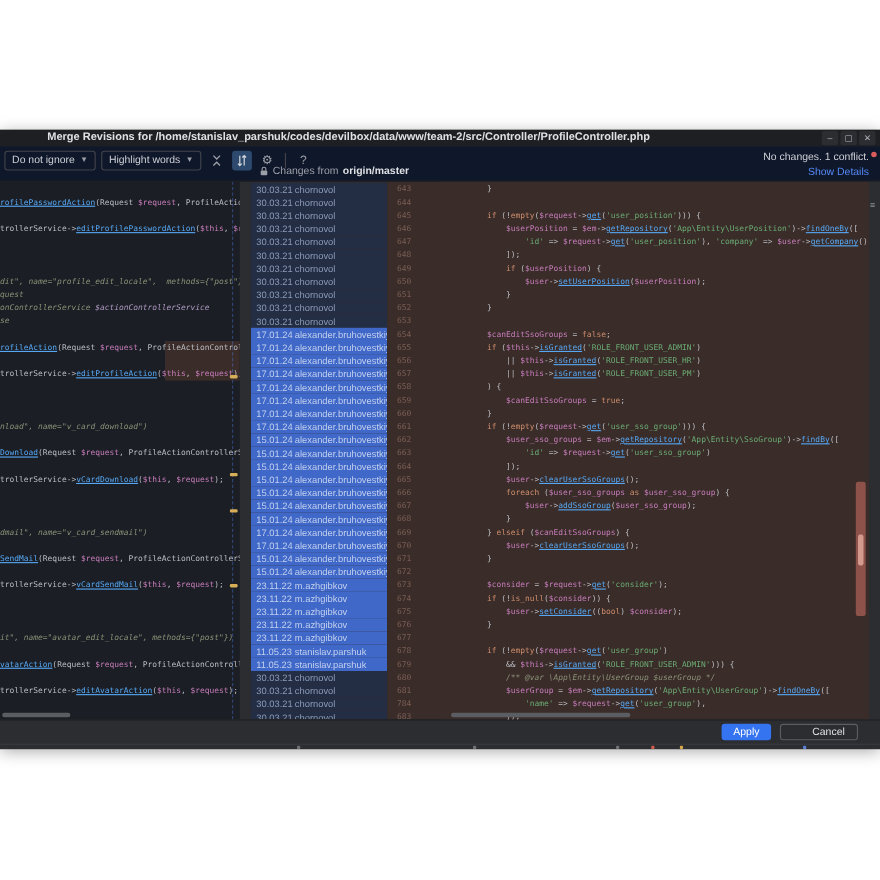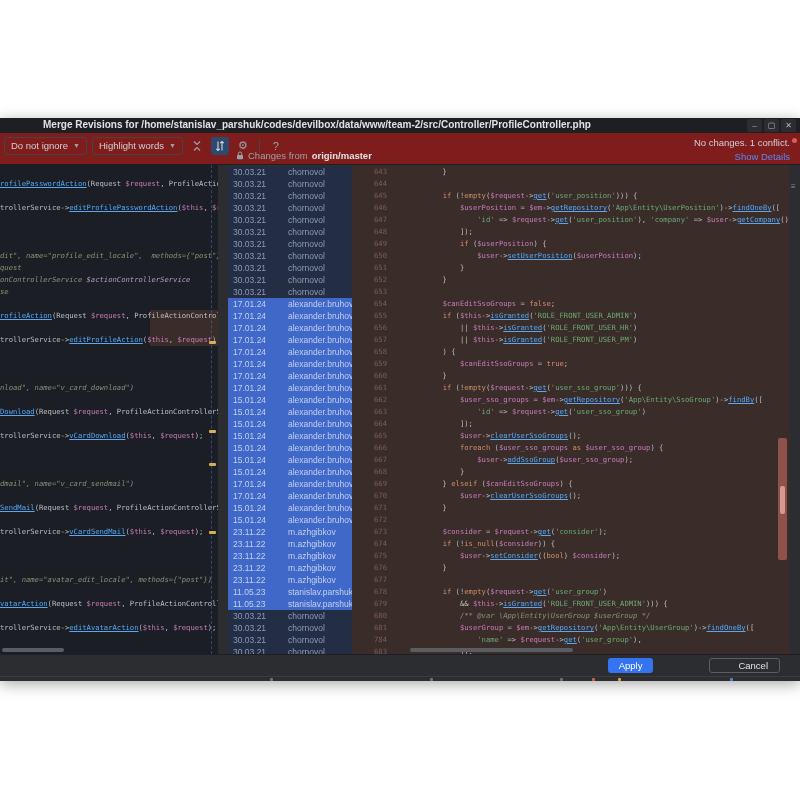--- a/index.html
+++ b/index.html
@@ -8,21 +8,21 @@
 
   .dialog { position:absolute; left:0; top:118px; width:800px; height:563px; background:#2b2d30; display:flex; flex-direction:column; box-shadow:0 3px 14px rgba(0,0,0,.35); }
 
   
   .titlebar { height:15px; background:#1e1f22; position:relative; flex:none; }
   .title { position:absolute; left:43px; top:1px; font-size:10px; font-weight:bold; color:#dfe1e5; white-space:nowrap; }
   .win-controls { position:absolute; right:4px; top:1px; display:flex; gap:2px; }
   .win-btn { width:15px; height:13px; background:#2b2d30; color:#b4b8bf; font-size:8px; line-height:13px; text-align:center; border-radius:2px; }
 
   
-  .toolbar { height:32px; position:relative; background:#7f1d1d; flex:none; border-bottom:1px solid #1e1f22; }
+  .toolbar { height:32px; position:relative; background:#0f172a; flex:none; border-bottom:1px solid #1e1f22; }
   .tb-left { position:absolute; left:4px; top:3px; display:flex; align-items:center; gap:5px; height:19px; }
   .dd { display:flex; align-items:center; gap:5px; border:1px solid #43454a; border-radius:3px; padding:0 6px; height:18px; font-size:9.5px; color:#ced0d6; white-space:nowrap; }
   .dd .arrow { font-size:7px; color:#9da0a8; }
   .icon-btn { width:18px; height:18px; display:flex; align-items:center; justify-content:center; color:#9da0a8; font-size:11px; border-radius:3px; }
   .icon-btn.active { background:#2d4a6e; color:#d5d8de; }
   .tb-sep { width:1px; height:14px; background:#43454a; margin:0 2px; }
   .tb-right { position:absolute; right:10px; top:4px; text-align:right; }
   .status-text { font-size:9.5px; color:#ced0d6; }
   .details-link { font-size:9.5px; color:#548af7; margin-top:3px; cursor:pointer; }
   .stripe-dot { position:absolute; right:-7px; top:1px; width:5px; height:5px; border-radius:50%; background:#db5c5c; }
@@ -39,39 +39,39 @@
   .cl { height:12px; font:7.2px/12px "DejaVu Sans Mono","Liberation Mono",monospace; color:#bcbec4; white-space:pre; }
   .docline, .doc { color:#8a9177; font-style:italic; }
   .docvar { color:#b09ac4; font-style:italic; }
   .str { color:#6aab73; } .var { color:#c77dbb; } .kw { color:#cf8e6d; } .fn { color:#56a8f5;text-decoration:underline; } .cmt { color:#8a9177; font-style:italic; }
   .ymark { position:absolute; right:2px; width:7px; height:3px; background:#d6ae58; border-radius:1px; z-index:2; }
   .hthumb { position:absolute; height:4px; background:#5a5d61; border-radius:2px; bottom:2px; z-index:3; }
 
   .divider { width:10px; background:#2b2d30; flex:none; }
 
   .ann-col { width:124px; background:#3a2c29; padding-top:1px; flex:none; overflow:hidden; }
-  .ann-row { height:12px; display:flex; align-items:center; font-size:8.5px; color:#8c9ab5; background:#232e45;gap:20px; }
+  .ann-row { height:12px; display:flex; align-items:center; font-size:8.5px; color:#8c9ab5; background:#232e45; }
   .ann-row.hl { background:#3f68c8; color:#c3d0ee; }
   .ann-date { flex:none; width:40px; padding-left:5px; }
   .ann-author { flex:1; white-space:nowrap; overflow:hidden; }
 
   .num-col { width:48px; background:#3a2c29; padding-top:1px; flex:none; overflow:hidden; }
-  .num { height:12px; padding-left:22px; font:7.2px/12px "DejaVu Sans Mono","Liberation Mono",monospace; color:#7b5f55; }
+  .num { height:12px; padding-left:9px; font:7.2px/12px "DejaVu Sans Mono","Liberation Mono",monospace; color:#7b5f55; }
 
   .right-pane { flex:1; background:#3a2c29; position:relative; overflow:hidden; }
   .right-pane .codewrap { padding-left:8px; }
   .vthumb { position:absolute; right:3px; top:273px; width:9px; height:122px; background:rgba(196,109,95,.6); border-radius:2px; z-index:3; }
   .vthumb-inner { position:absolute; left:2px; top:48px; width:5px; height:28px; background:#d49a8e; border-radius:2px; }
 
   .right-gutter { width:10px; background:#2b2d30; flex:none; position:relative; }
   .sticky-icon { position:absolute; left:1px; top:18px; color:#8a8d93; font-size:8px; line-height:8px; }
 
   
   .footer { height:22px; flex:none; background:#2b2d30; border-top:1px solid #1e1f22; display:flex; align-items:center; justify-content:flex-end; gap:8px; padding-right:20px; }
-  .btn { height:15px; padding:0 11px; font-size:9.5px; border-radius:3px; display:flex; align-items:center; cursor:pointer;margin-left:48px; }
+  .btn { height:15px; padding:0 11px; font-size:9.5px; border-radius:3px; display:flex; align-items:center; cursor:pointer; }
   .btn.primary { background:#3574f0; color:#ffffff; }
   .btn.secondary { background:#2b2d30; border:1px solid #5a5d61; color:#dfe1e5;padding-left:28px; }
 
   .sliver { height:5px; flex:none; background:#2b2d30; border-top:1px solid #393b40; position:relative; }
   .speck { position:absolute; top:1px; width:3px; height:3px; border-radius:1px; }
 </style>
 </head>
 <body>
 
 <div class="page">

